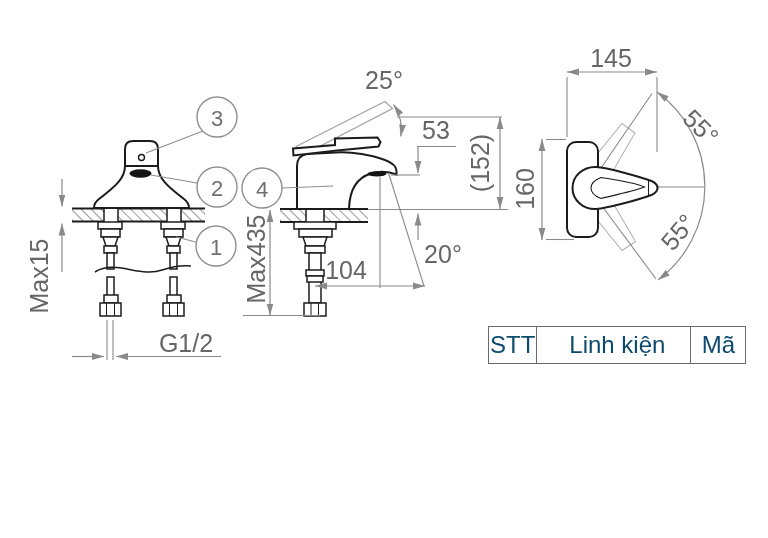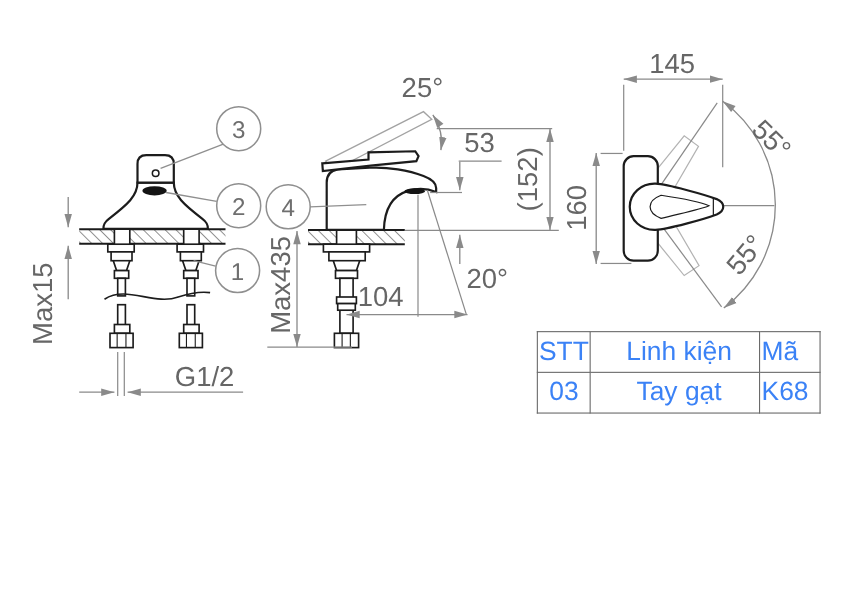--- a/index.html
+++ b/index.html
@@ -1,26 +1,26 @@
 <!DOCTYPE html>
 <html><head>
 <meta charset="utf-8">
 <style>
   html,body{margin:0;padding:0;background:#fff;}
   #page{position:relative;width:768px;height:538px;background:#ffffff;overflow:hidden;
         font-family:"Liberation Sans", sans-serif;}
   svg text{font-family:"Liberation Sans", sans-serif;fill:#666666;}
   .dimtxt{font-size:25px;}
   .callout-num{font-size:22px;fill:#6f6f6f;}
-  #parts-table{position:absolute;left:488px;top:301px;border-collapse:collapse;
-        color:#3b82f6;font-size:24px;line-height:1;}
+  #parts-table{position:absolute;left:488px;top:326px;border-collapse:collapse;
+        color:#0c4a6e;font-size:24px;line-height:1;}
   #parts-table td{border:1.6px solid #6a6a6a;background:#fff;white-space:nowrap;}
   .c-stt{width:42px;text-align:center;}
   .c-part{width:144px;text-align:center;padding-left:8px;}
-  .c-code{width:52px;text-align:left;}
+  .c-code{width:52px;text-align:center;}
   #parts-table tr{height:37px;}
 </style>
 </head>
 <body>
 
 <div id="page">
 
 <svg width="768" height="538" viewBox="0 0 768 538">
   <defs>
     <marker id="ae" markerWidth="14" markerHeight="10" refX="12" refY="5" orient="auto" markerUnits="userSpaceOnUse">
@@ -196,21 +196,16 @@
 </svg>
 
 
 <table id="parts-table">
   <tbody>
     <tr>
       <td class="c-stt">STT</td>
       <td class="c-part">Linh kiện</td>
       <td class="c-code">Mã</td>
     </tr>
-    <tr>
-      <td class="c-stt">03</td>
-      <td class="c-part">Tay gạt</td>
-      <td class="c-code">K68</td>
-    </tr>
   </tbody>
 </table>
 
 </div>
 
 </body></html>

